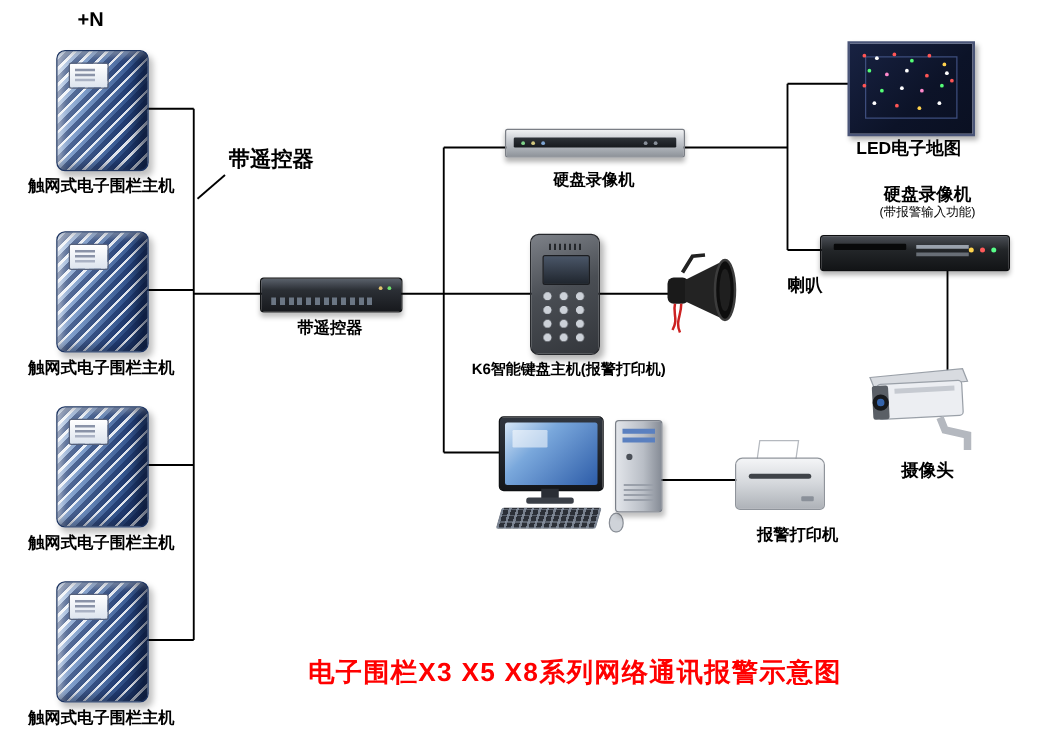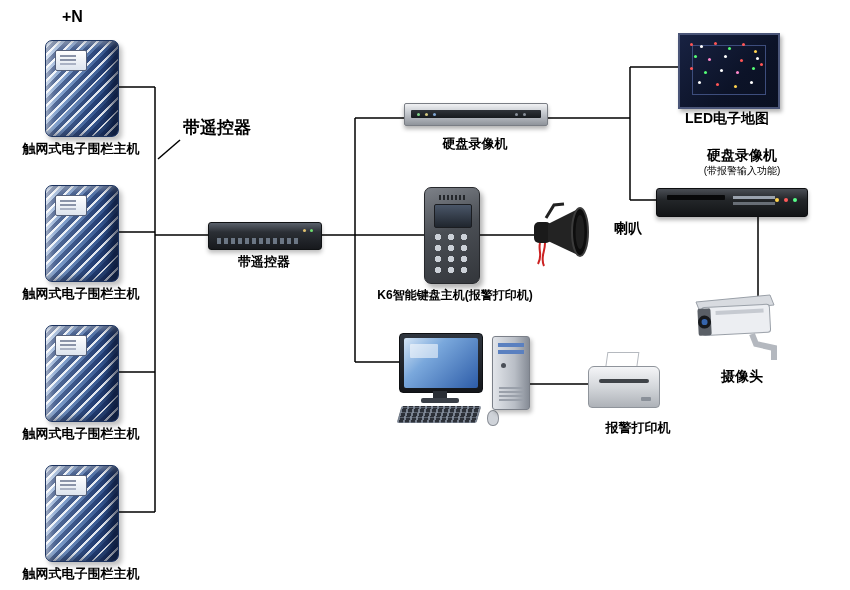--- a/index.html
+++ b/index.html
@@ -225,21 +225,21 @@
 
   <svg class="speaker-svg" width="64" height="70" viewBox="0 0 64 70">
     <path d="M14 18 L22 5 L32 4" stroke="#222" stroke-width="3" fill="none"></path>
     <rect x="2" y="22" width="17" height="21" rx="5" fill="#1a1a1a"></rect>
     <path d="M16 24 L48 8 L48 56 L16 41 Z" fill="#232323"></path>
     <ellipse cx="48" cy="32" rx="8" ry="24" fill="#0d0d0d" stroke="#3c3c3c" stroke-width="2"></ellipse>
     <ellipse cx="48" cy="32" rx="4.5" ry="17" fill="#1f1f1f"></ellipse>
     <path d="M8 43 C6 51, 11 55, 6 64" stroke="#cc2222" stroke-width="2" fill="none"></path>
     <path d="M13 43 C13 53, 8 57, 12 66" stroke="#cc2222" stroke-width="2" fill="none"></path>
   </svg>
-  <div class="label" style="left:598px;top:220px;width:60px;font-size:14px;text-align:center">喇叭</div>
+  <div class="label" style="left:598px;top:220px;width:60px;font-size:14px;text-align:right">喇叭</div>
 
   <div class="led-map">
     <div class="led-map-plan"></div>
     <div class="led-dots"></div>
   </div>
   <div class="label" style="left:667px;top:110px;width:120px;font-size:14px">LED电子地图</div>
 
   <div class="label" style="left:682px;top:147px;width:120px;font-size:14px">硬盘录像机</div>
   <div class="label small" style="left:682px;top:165px;width:120px">(带报警输入功能)</div>
   <div class="dvr-device">
@@ -276,14 +276,15 @@
 
   <div class="printer-device">
     <div class="printer-paper"></div>
     <div class="printer-body">
       <div class="printer-slot"></div>
       <div class="printer-btn"></div>
     </div>
   </div>
   <div class="label" style="left:588px;top:420px;width:100px">报警打印机</div>
 
+  <div class="diagram-title">电子围栏X3 X5 X8系列网络通讯报警示意图</div>
 
 </div>
 
 </body></html>

